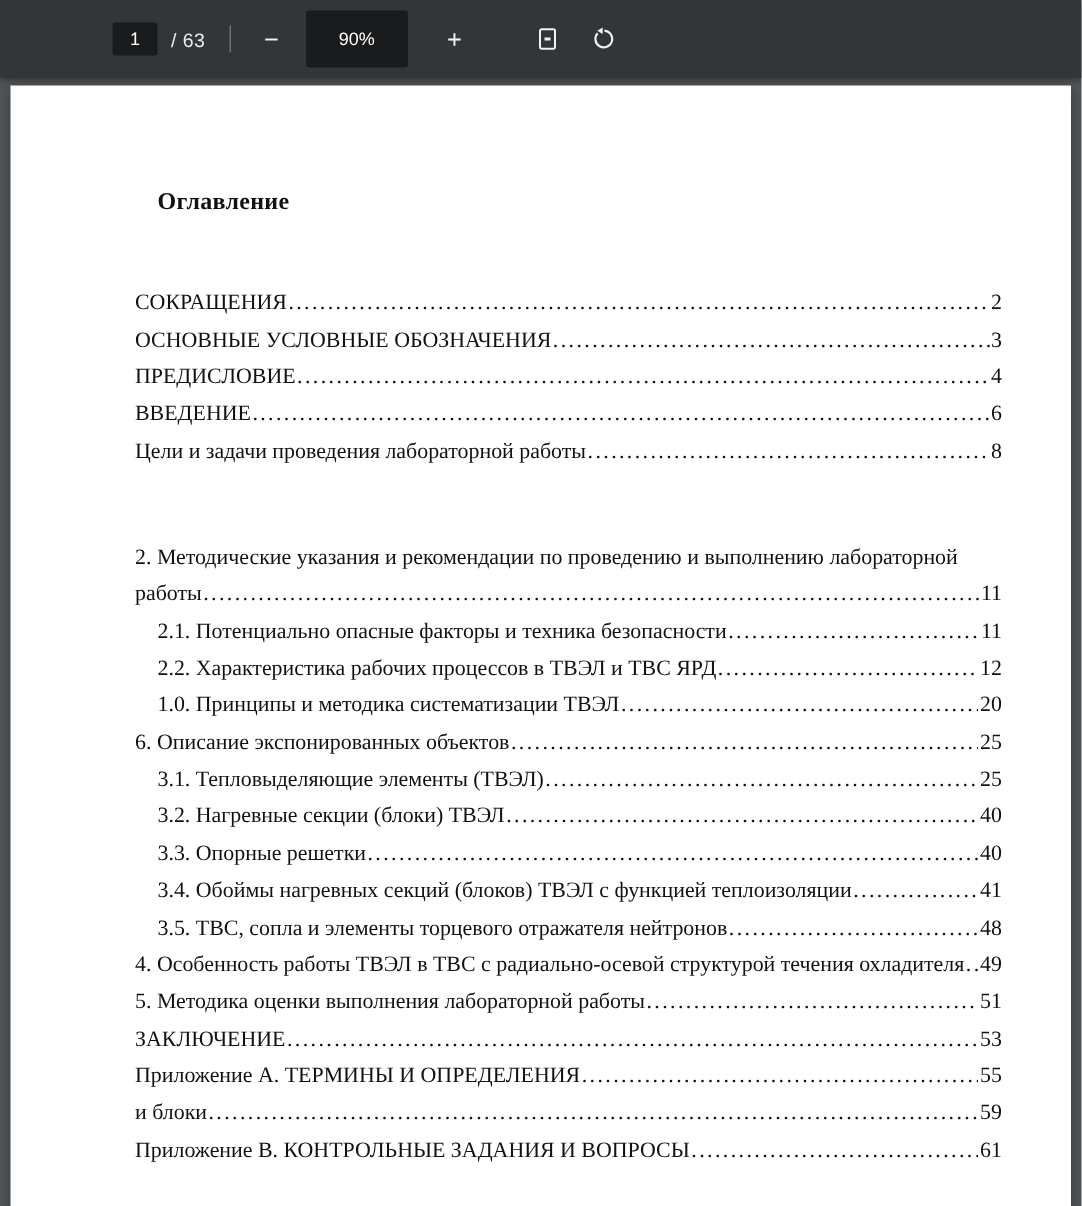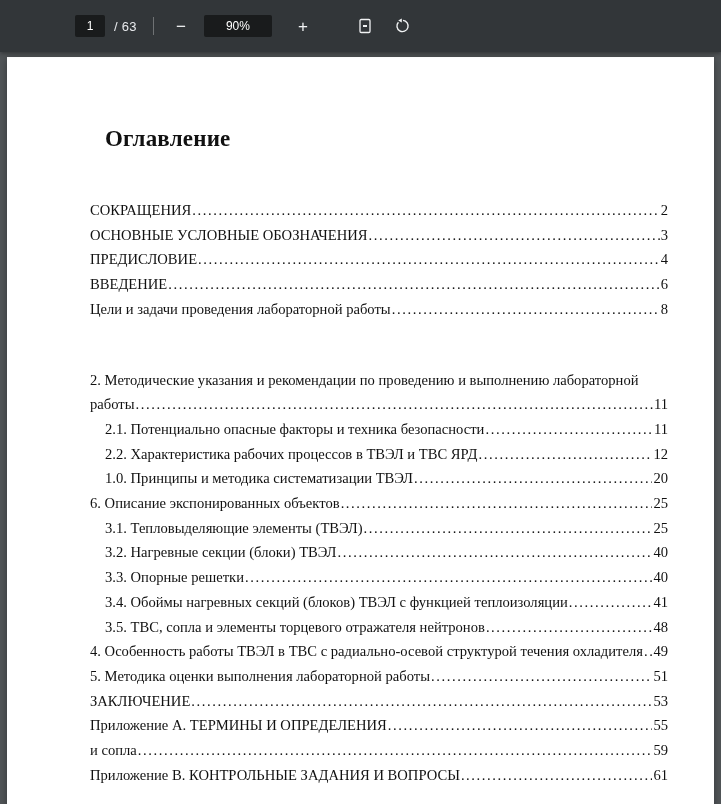--- a/index.html
+++ b/index.html
@@ -39,21 +39,21 @@
   }
   .tbtn {
     background: transparent; border: none;
     color: #f1f3f4; font-size: 17px; line-height: 1;
     width: 26px; height: 26px;
     display: inline-flex; align-items: center; justify-content: center;
     cursor: pointer;
   }
   .zoom-out { margin-left: 14px; }
   .zoom-pill {
-    min-width: 42px; height: 22px;
+    min-width: 42px; height: 38px;
     background: #191b1c; border-radius: 2px;
     font-size: 12px; color: #ffffff;
     display: inline-flex; align-items: center; justify-content: center;
     margin-left: 10px; padding: 0 22px;
     cursor: default;
   }
   .zoom-in { margin-left: 18px; }
   .fit-btn { margin-left: 36px; }
   .rotate-btn { margin-left: 12px; }
   .tbtn svg { display: block; }
@@ -67,21 +67,21 @@
   .page {
     background: #ffffff;
     width: 707px;
     min-height: 900px;
     box-shadow: 0 2px 8px rgba(0,0,0,0.35);
     padding: 69px 46px 40px 83px;
     font-family: "Liberation Serif", serif;
     color: #111111;
   }
   .doc-title {
-    font-size: 23px;
+    font-size: 16px;
     font-weight: bold;
     margin: 0 0 46px 15px;
     letter-spacing: 0.2px;
   }
   .toc-entry { font-size: 14.6px; }
   .toc-entry.indent { padding-left: 15px; }
   .toc-prelines { line-height: 24.7px; margin-top: 46px; }
   .toc-lastline {
     display: flex;
     align-items: baseline;
@@ -299,21 +299,21 @@
 
     <div class="toc-lastline">
       <span class="toc-text">Приложение А. ТЕРМИНЫ И ОПРЕДЕЛЕНИЯ</span>
       <span class="toc-leader"></span>
       <span class="toc-page">55</span>
     </div>
   </div>
 
   <div class="toc-entry">
     <div class="toc-lastline">
-      <span class="toc-text">и  сопла</span>
+      <span class="toc-text">и  блоки</span>
       <span class="toc-leader"></span>
       <span class="toc-page">59</span>
     </div>
   </div>
 
   <div class="toc-entry">
 
     <div class="toc-lastline">
       <span class="toc-text">Приложение В. КОНТРОЛЬНЫЕ  ЗАДАНИЯ И ВОПРОСЫ</span>
       <span class="toc-leader"></span>

